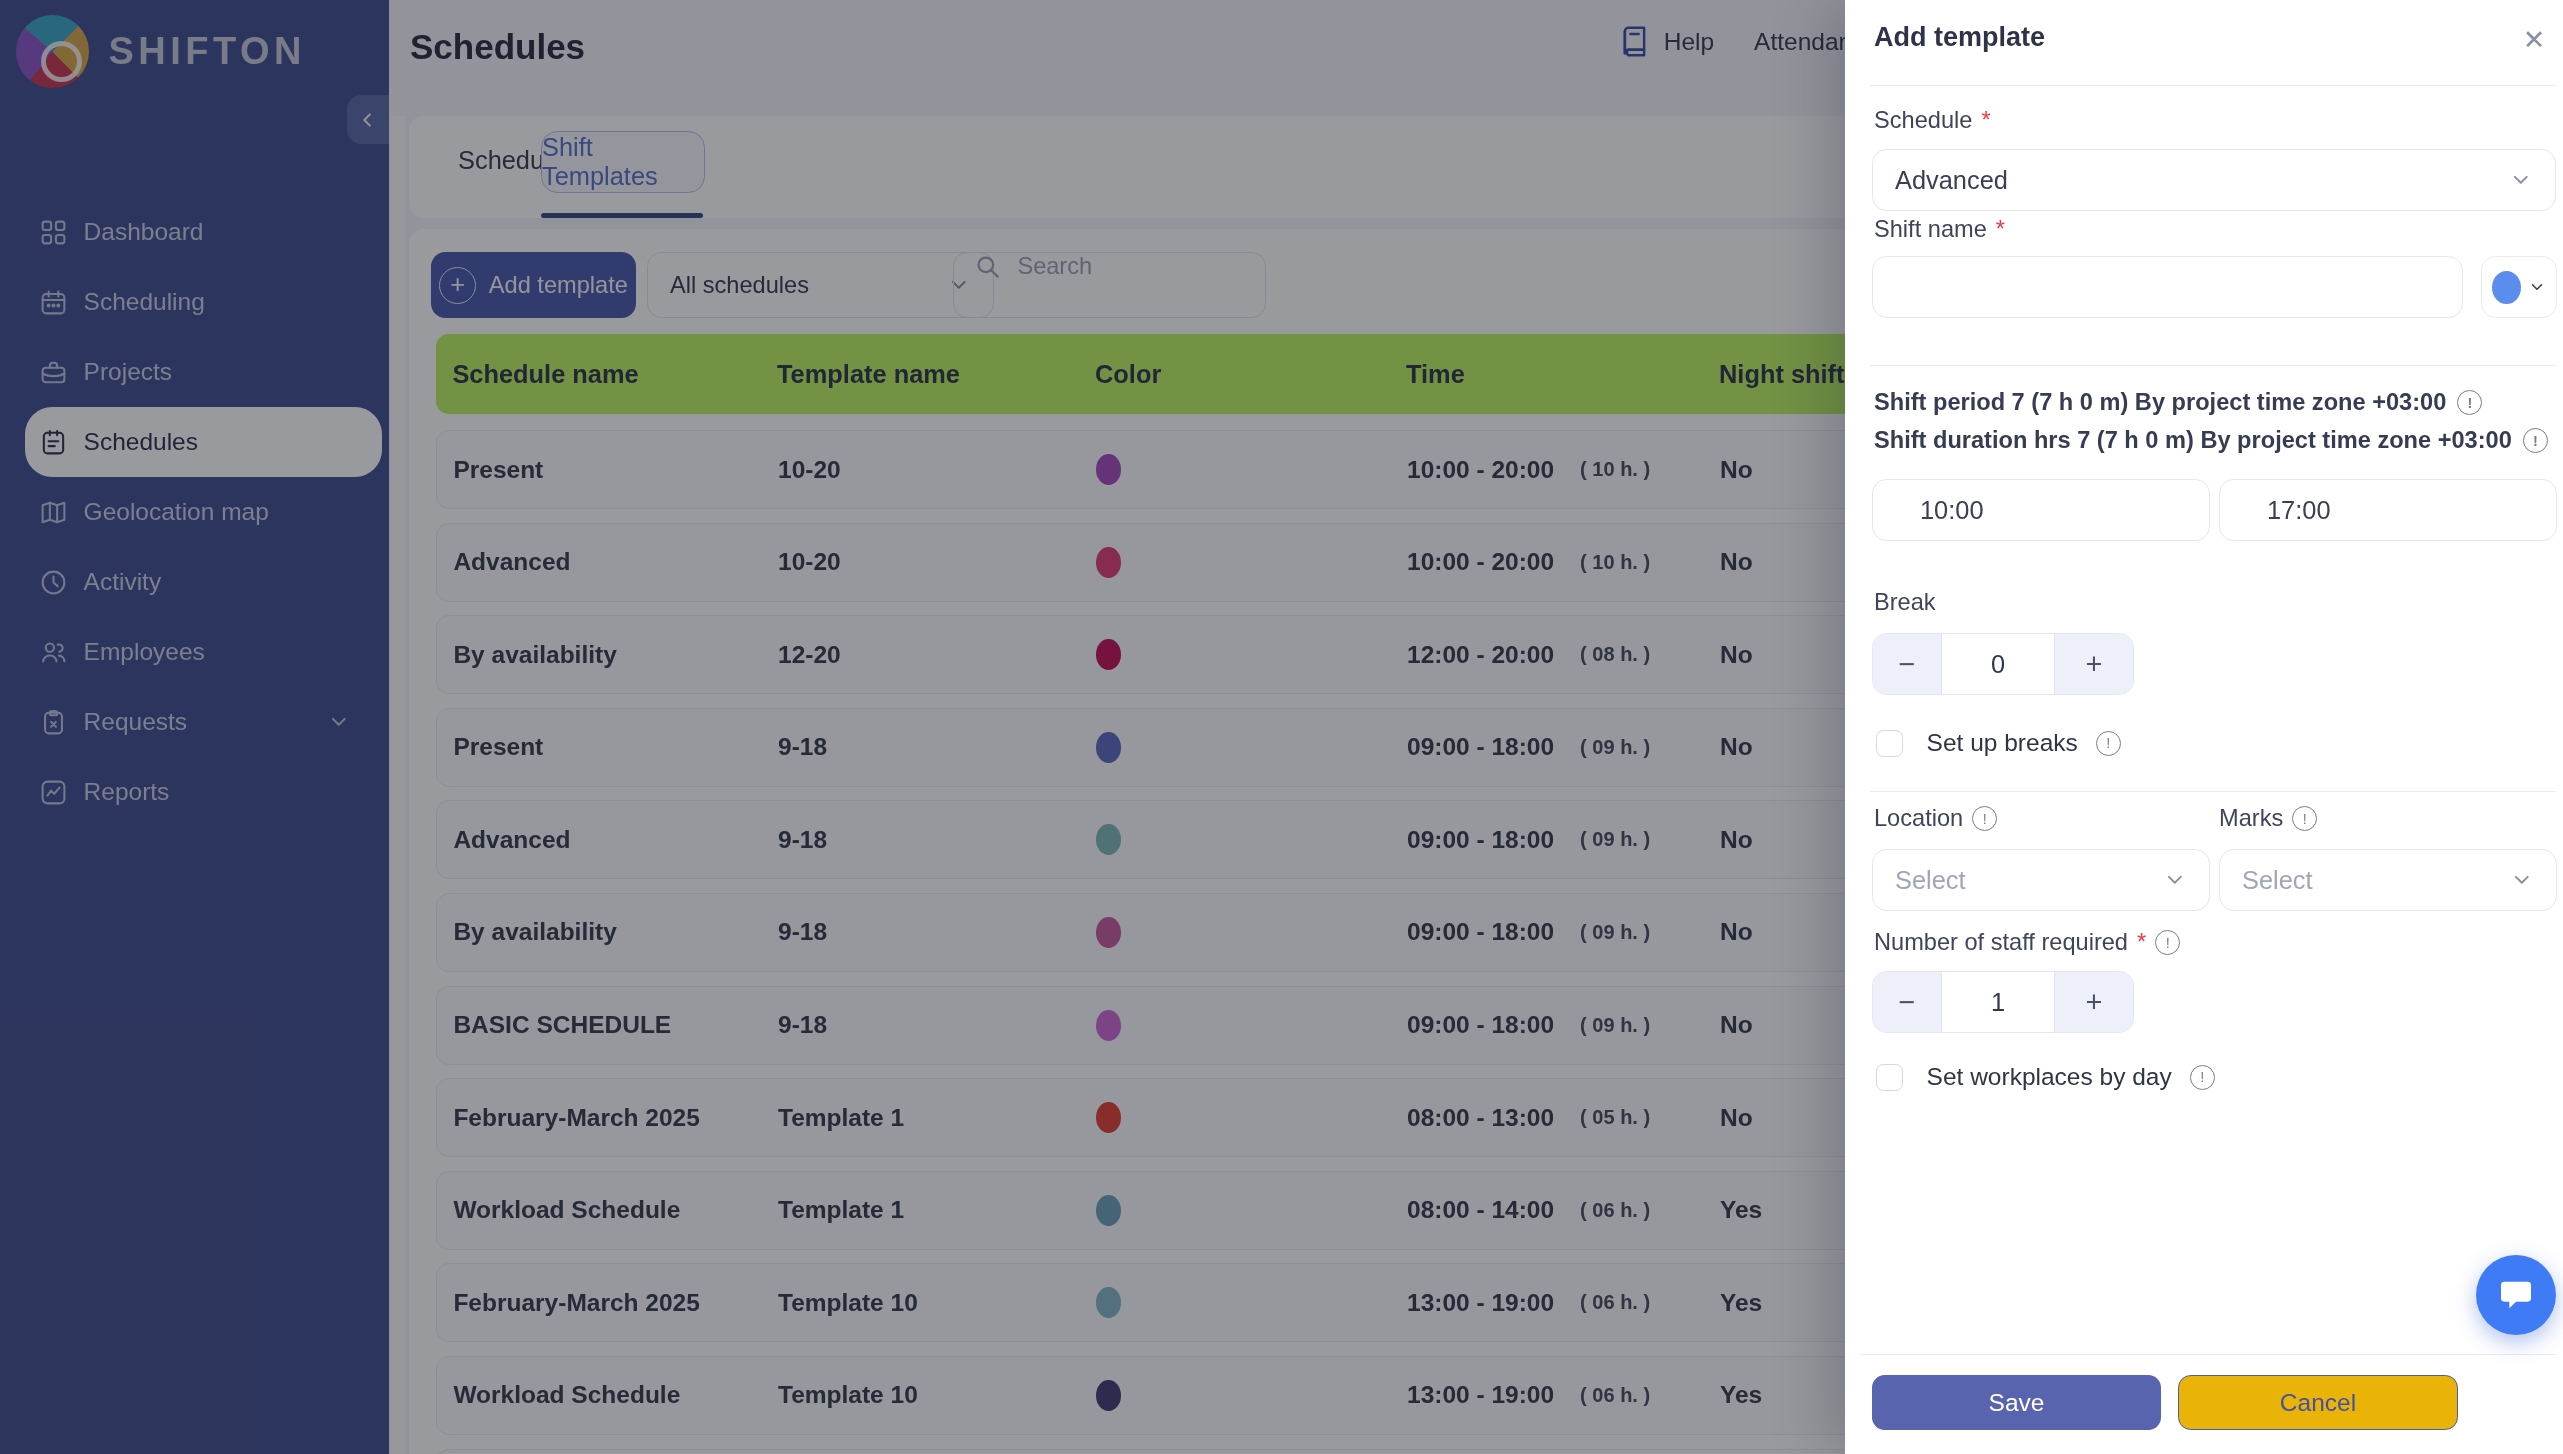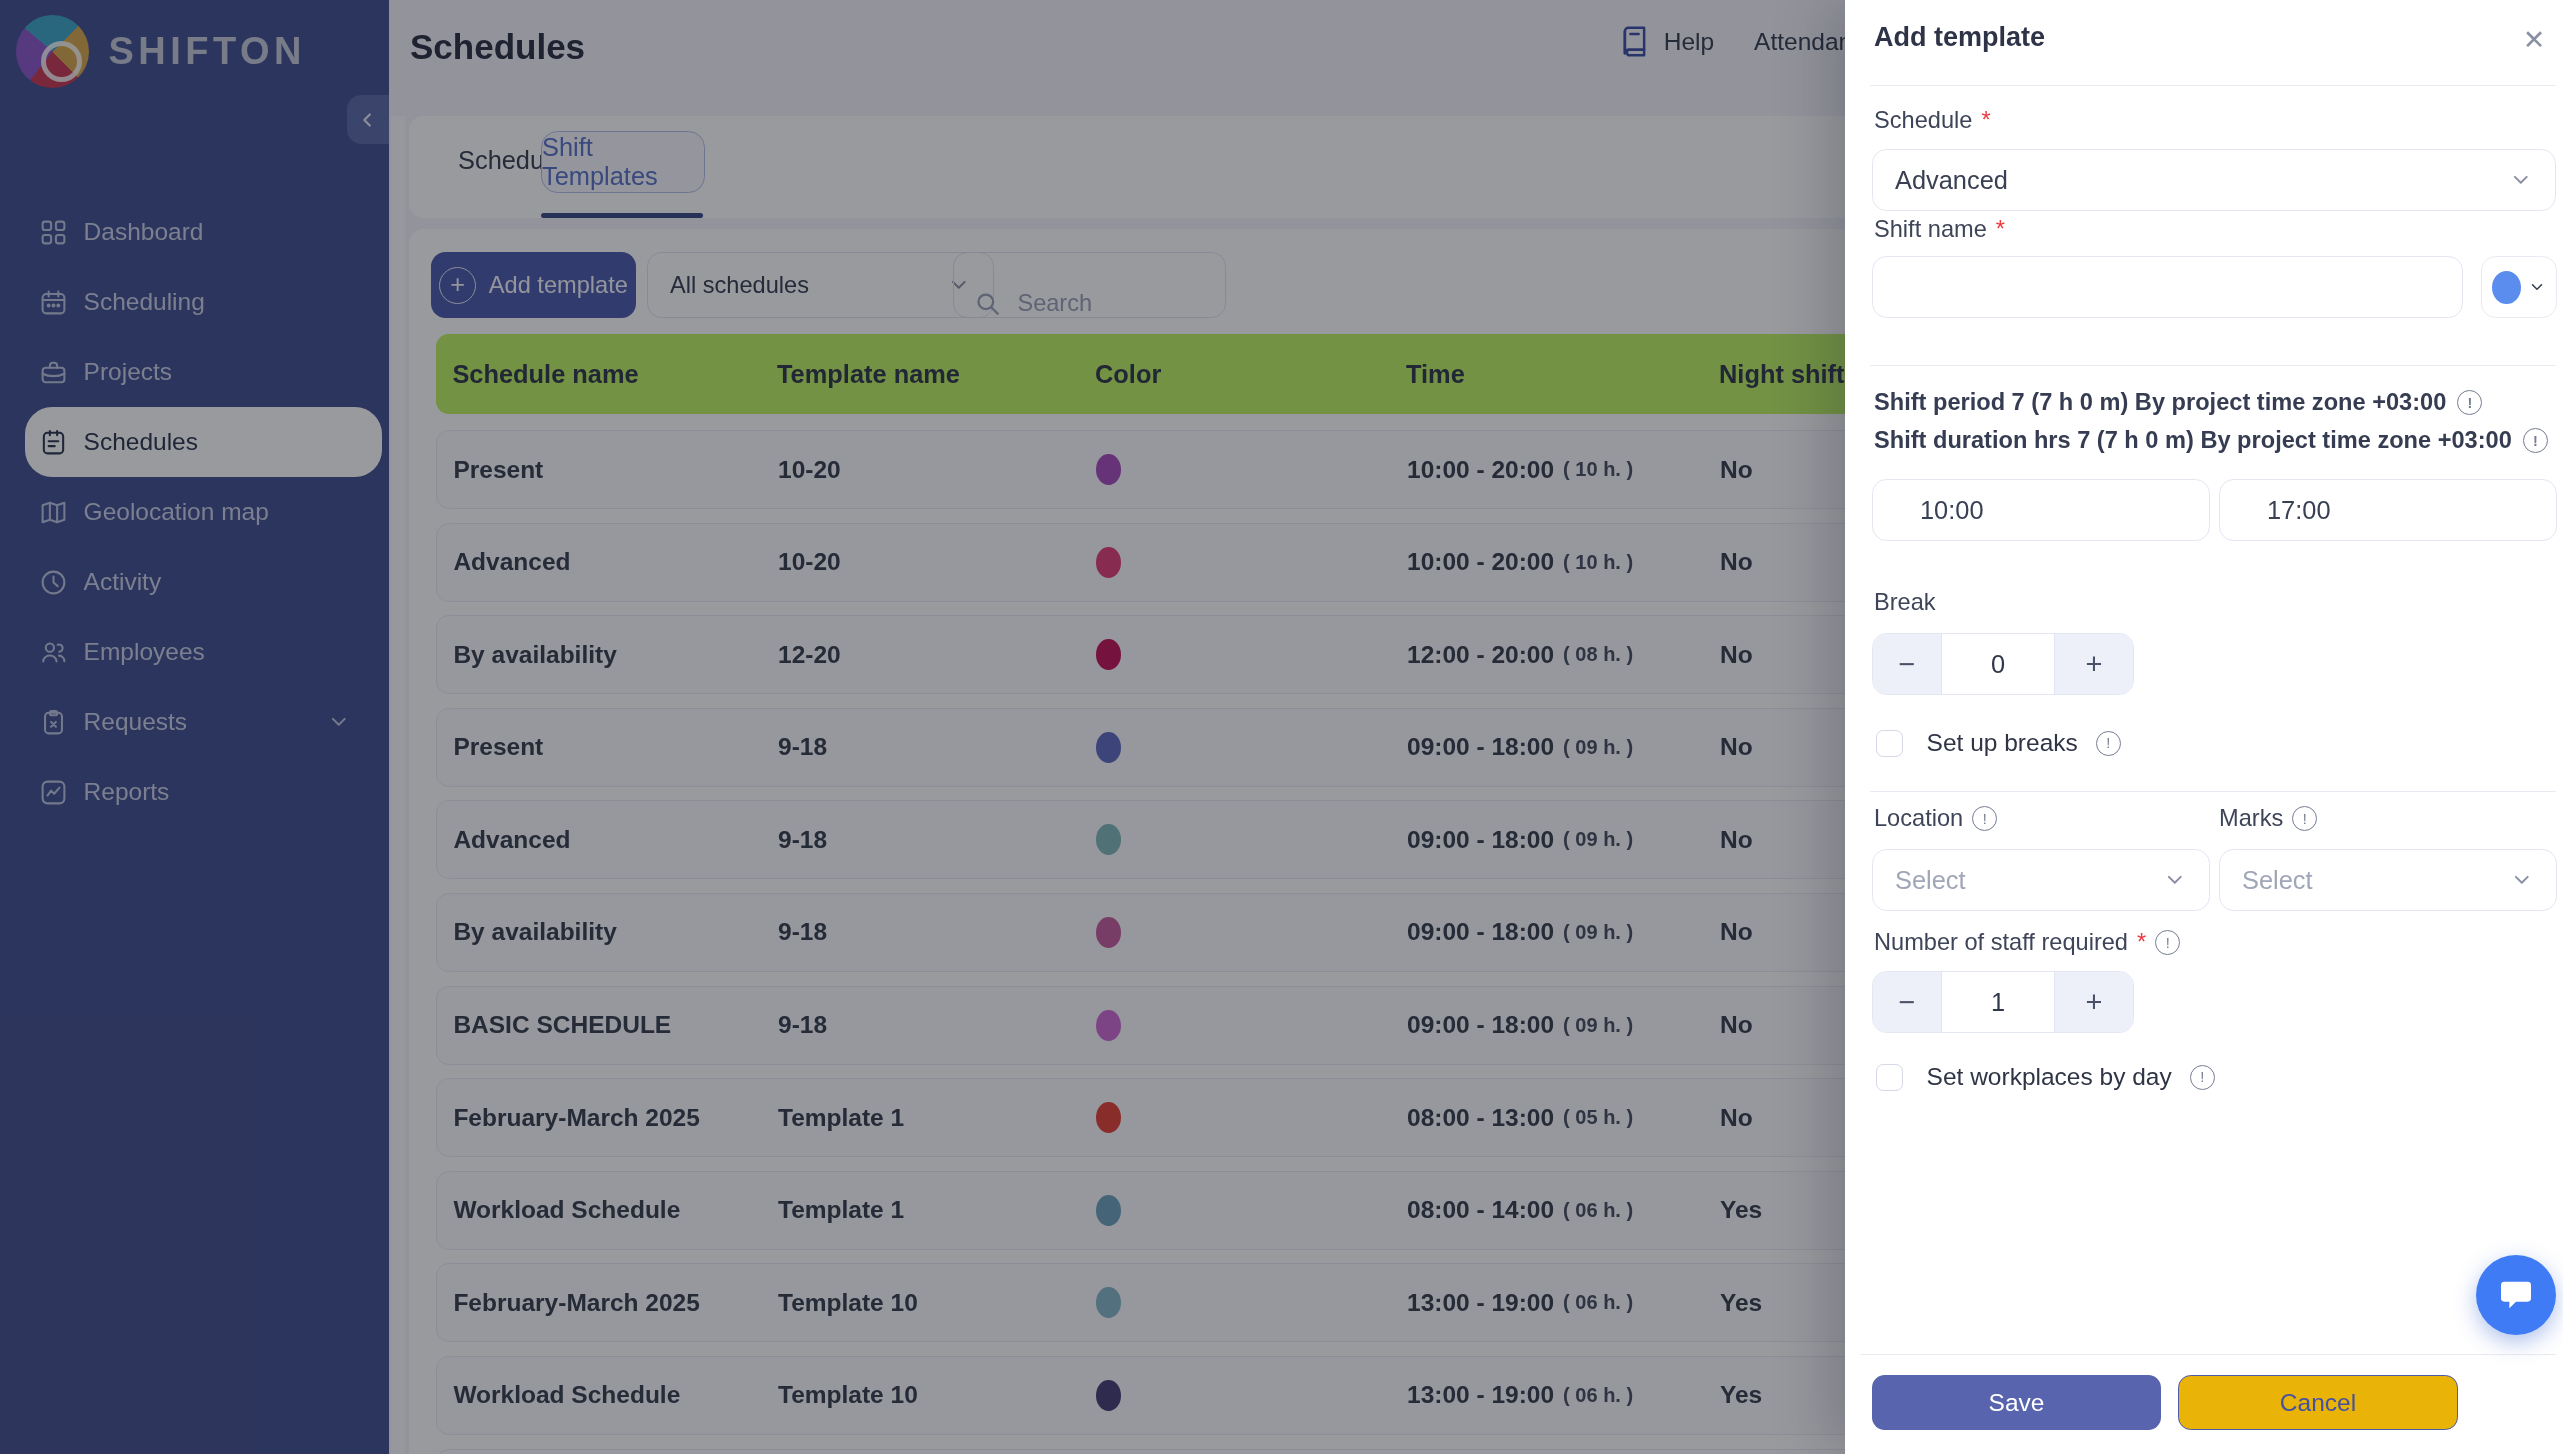--- a/index.html
+++ b/index.html
@@ -41,33 +41,33 @@
     color:#5B74C9;background:#F6F7FE;}
   .tab-underline{position:absolute;left:132px;bottom:0;width:162px;height:5.5px;background:#3A4C85;border-radius:3.6px;}
   .table-card{left:20px;top:229px;width:2181px;height:1272px;}
   .btn-add{position:absolute;left:22px;top:23px;width:205px;height:66px;border-radius:14.5px;background:#4C5CAB;
     color:#F4F5FB;font-size:23.6px;display:flex;align-items:center;justify-content:center;gap:12.7px;}
   .plus-ic{width:35px;height:35px;border:1.8px solid #E6E9F5;border-radius:50%;display:flex;align-items:center;
     justify-content:center;font-size:25.4px;font-weight:300;line-height:1;}
   .filter-select{position:absolute;left:238px;top:23px;width:347px;height:66px;border:1.4px solid #E1E4F0;
     border-radius:14.5px;display:flex;align-items:center;font-size:23.6px;color:#3A4053;padding:0 22px;box-sizing:border-box;}
   .filter-select .chev{margin-left:auto;color:#8A90A3;}
-  .search-box{position:absolute;left:544px;top:23px;width:273px;height:66px;border:1.4px solid #E1E4F0;
-    border-radius:14.5px;display:flex;align-items:flex-end;gap:16.4px;font-size:23.6px;color:#9CA3B8;padding:0 20px;box-sizing:border-box;}
+  .search-box{position:absolute;left:544px;top:23px;width:313px;height:66px;border:1.4px solid #E1E4F0;
+    border-radius:14.5px;display:flex;align-items:flex-start;gap:16.4px;font-size:23.6px;color:#9CA3B8;padding:0 20px;box-sizing:border-box;}
   .mag-ic{width:27px;height:27px;color:#9CA3B8;}
   .thead{position:absolute;left:27px;top:105px;width:2127px;height:80px;background:#bef264;border-radius:12.7px;}
   .col{position:absolute;top:0;height:100%;display:flex;align-items:center;font-size:25.4px;font-weight:600;color:#333A4D;}
   .c0{left:16.4px;} .c1{left:341px;} .c2{left:659px;} .c3{left:970px;} .c4{left:1283px;}
   .th-info{width:23px;height:23px;border:1.4px solid #767D90;border-radius:50%;display:inline-flex;align-items:center;
     justify-content:center;font-size:14.5px;color:#767D90;margin-left:11px;}
   .rows{position:absolute;left:27px;top:201px;width:2127px;display:flex;flex-direction:column;gap:13.6px;}
   .trow{position:relative;height:79px;flex:0 0 79px;background:#FBFBFD;border:0.9px solid #E9EBF3;border-radius:12.7px;box-sizing:border-box;font-weight:bold;}
   .trow .cell{position:absolute;top:0;height:100%;display:flex;align-items:center;font-size:24.5px;color:#394050;}
   .dot{width:25.4px;height:31px;border-radius:50%;}
-  .t-dur{font-size:20px;color:#4A5163;margin-left:9px;}
+  .t-dur{font-size:20px;color:#4A5163;margin-left:26px;}
   
   .overlay{position:absolute;inset:0;background:rgba(12,14,24,0.42);z-index:40;}
   
   .panel{position:absolute;left:1845px;top:0;width:718px;height:1454px;background:#FFFFFF;z-index:60;
     box-shadow:-16.4px 0 55px rgba(20,24,40,.22);}
   .panel-title{position:absolute;left:29px;top:22px;font-size:27px;font-weight:600;color:#2E3347;}
   .panel-close{position:absolute;right:9px;top:20px;width:40px;height:40px;display:flex;align-items:center;
     justify-content:center;font-size:27px;font-weight:300;color:#8A90A3;}
   .hr{position:absolute;left:25.4px;right:7.3px;height:0.9px;background:#E9EBF2;}
   .hr1{top:85px;} .hr2{top:365px;} .hr3{top:791px;} .hr4{top:1354px;left:14.5px;}

